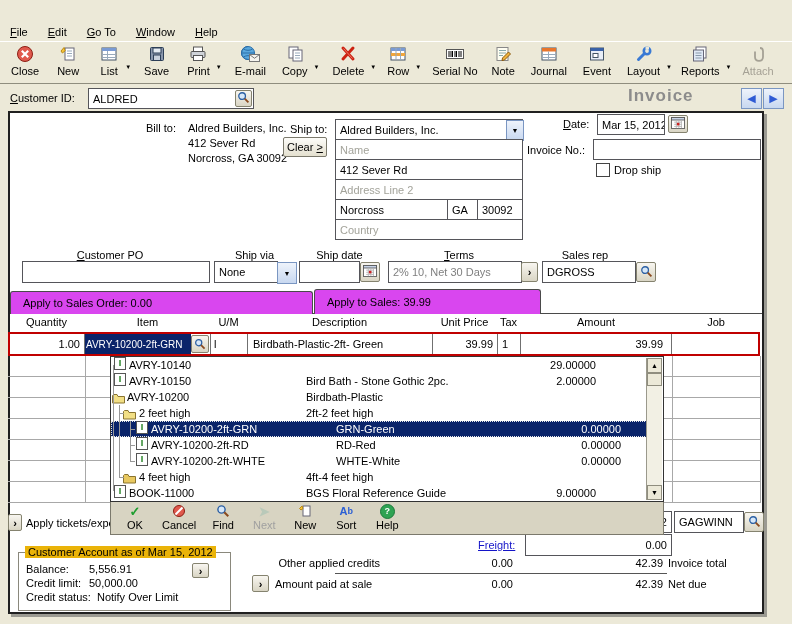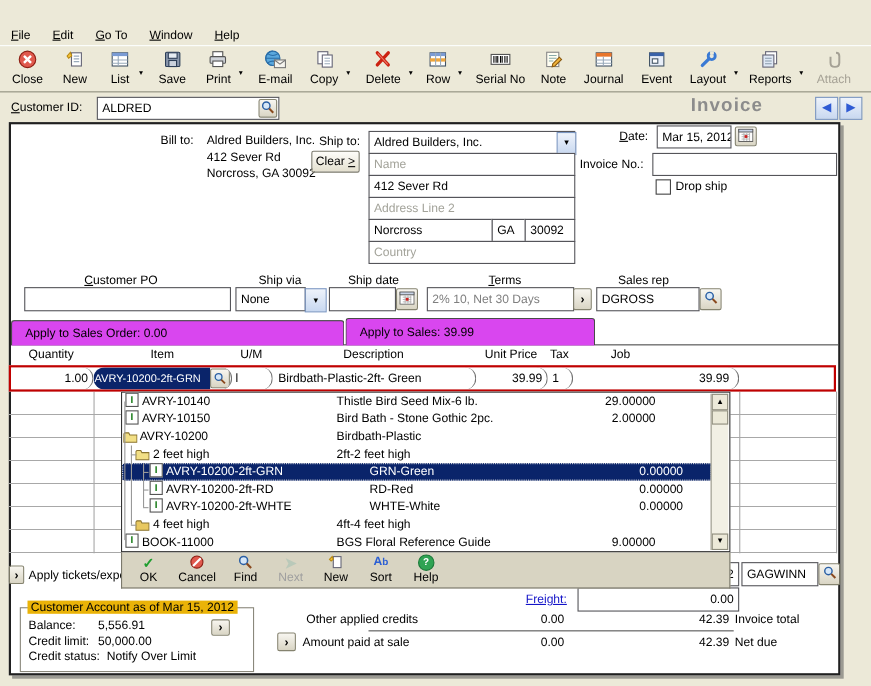--- a/index.html
+++ b/index.html
@@ -47,21 +47,21 @@
   .tab{position:absolute;top:291px;height:23px;background:#d946ef;border:1px solid #4a4a4a;border-bottom:none;
        border-radius:3px 3px 0 0;display:flex;align-items:center;padding:0 12px;box-sizing:border-box;}
   .tab.active{top:289px;height:25px;font-weight:normal;z-index:3;}
 
   
   .gridhead{position:absolute;left:8px;top:316px;width:752px;height:16px;display:flex;}
   .gridhead .h{text-align:center;}
   .redrow{position:absolute;left:8px;top:332px;width:752px;height:24px;border:2px solid #c00000;background:#fff;
        display:flex;box-sizing:border-box;z-index:2;}
   .redrow .c{border-right:1px solid #707070;display:flex;align-items:center;box-sizing:border-box;height:100%;
-       overflow:hidden;white-space:nowrap;border-radius:10px;}
+       overflow:hidden;white-space:nowrap;}
   .gridlines{position:absolute;left:8px;top:356px;width:752px;height:147px;
        background:repeating-linear-gradient(to bottom,transparent 0 20px,#a8a8a8 20px 21px);}
   .vline{position:absolute;top:356px;height:147px;width:1px;background:#a8a8a8;}
 
   
   .lkpop{position:absolute;left:85px;top:356px;width:554px;z-index:5;margin-left:25px;}
   .lklist{position:relative;background:#fff;border:1px solid #333;height:146px;box-sizing:border-box;}
   .lrow{position:relative;height:16px;line-height:16px;white-space:nowrap;}
   .lrow.sel{background:#0a246a;color:#fff;outline:1px dotted #e8e8e8;outline-offset:-1px;width:536px;}
   .lrow span{position:absolute;top:0;}
@@ -414,20 +414,21 @@
     </div>
   </div>
 
   <div class="gridhead">
     <span class="h" style="width:77px;">Quantity</span>
     <span class="h" style="width:125px;">Item</span>
     <span class="h" style="width:37px;">U/M</span>
     <span class="h" style="width:185px;">Description</span>
     <span class="h" style="width:65px;">Unit Price</span>
     <span class="h" style="width:23px;">Tax</span>
+    <span class="h" style="width:152px;">Amount</span>
     <span class="h" style="width:88px;">Job</span>
   </div>
 
   <div class="redrow">
     <div class="c rt" style="width:75px;padding-right:4px;">1.00</div>
     <div class="c" style="width:126px;padding:0;">
       <span style="flex:1;height:100%;display:flex;align-items:center;background:#0a246a;color:#fff;font-size:10px;padding-left:1px;overflow:hidden;">AVRY-10200-2ft-GRN</span>
       <span class="lkbtn" style="width:18px;height:18px;margin-right:1px;">
           <svg width="12" height="12" viewBox="0 0 14 14">
             <circle cx="5.5" cy="5.5" r="3.6" fill="#d6e7f8" stroke="#2b5fa3" stroke-width="1.4"></circle>
@@ -484,21 +485,20 @@
       <div class="tline" style="left:8px;top:56px;width:5px;height:1px;"></div>
       <div class="tline" style="left:8px;top:120px;width:5px;height:1px;"></div>
       <div class="tline" style="left:19px;top:64px;width:1px;height:40px;"></div>
       <div class="tline" style="left:19px;top:72px;width:5px;height:1px;"></div>
       <div class="tline" style="left:19px;top:88px;width:5px;height:1px;"></div>
       <div class="tline" style="left:19px;top:104px;width:5px;height:1px;"></div>
 
       <div class="lrow">
         <span class="itemicon" style="left:3px;"></span>
         <span style="left:18px;">AVRY-10140</span>
-        <span class="desc-a">Thistle Bird Seed Mix-6 lb.</span>
         <span class="price-a">29.00000</span>
       </div>
       <div class="lrow">
         <span class="itemicon" style="left:3px;"></span>
         <span style="left:18px;">AVRY-10150</span>
         <span class="desc-a">Bird Bath - Stone Gothic 2pc.</span>
         <span class="price-a">2.00000</span>
       </div>
       <div class="lrow">
         <span style="left:1px;top:3px;"><svg width="13" height="11" viewBox="0 0 13 11">

